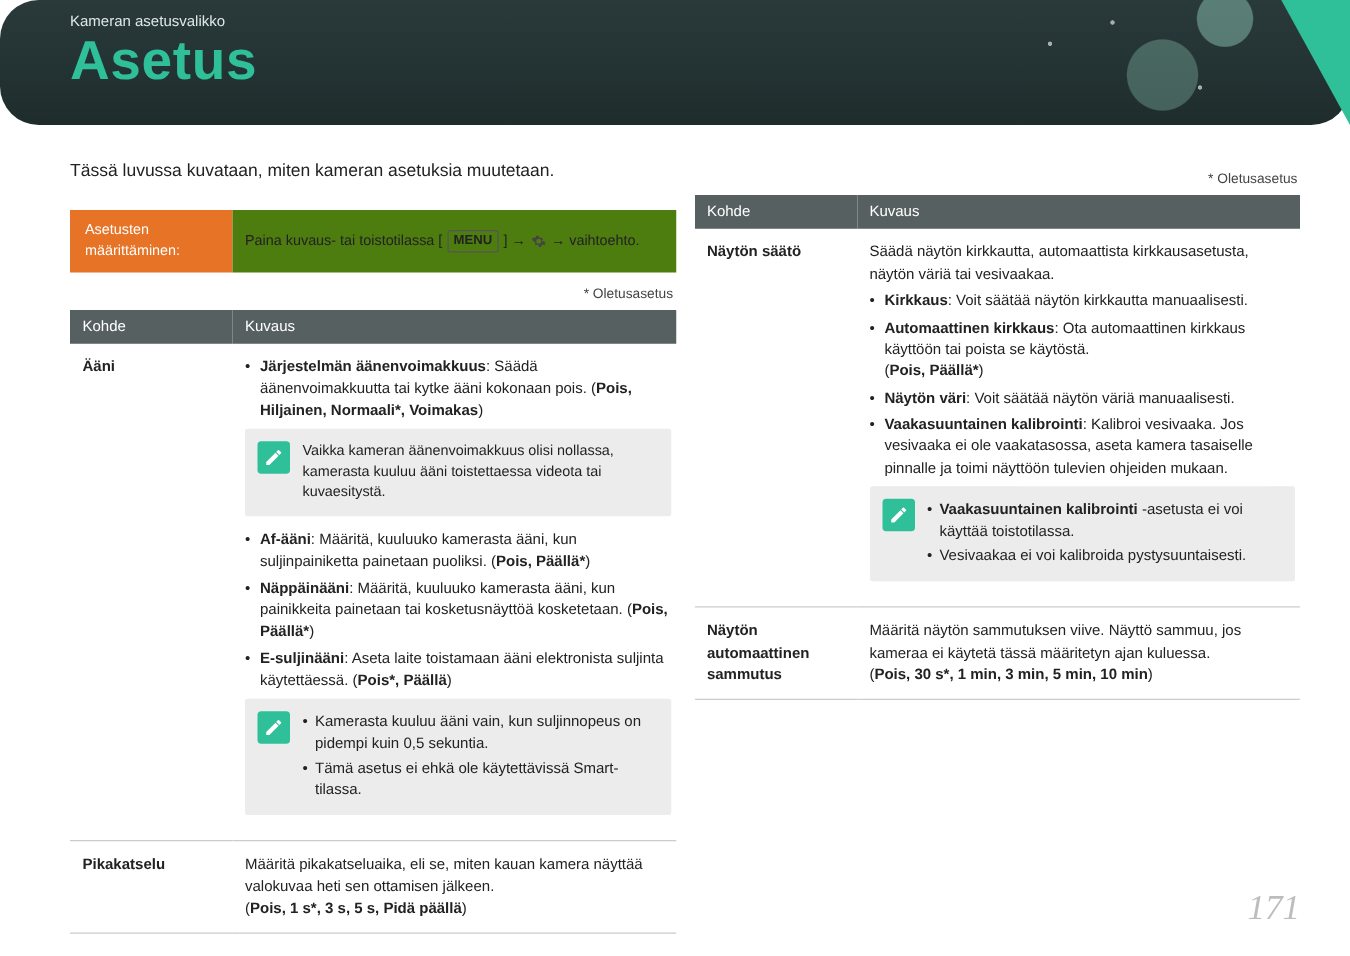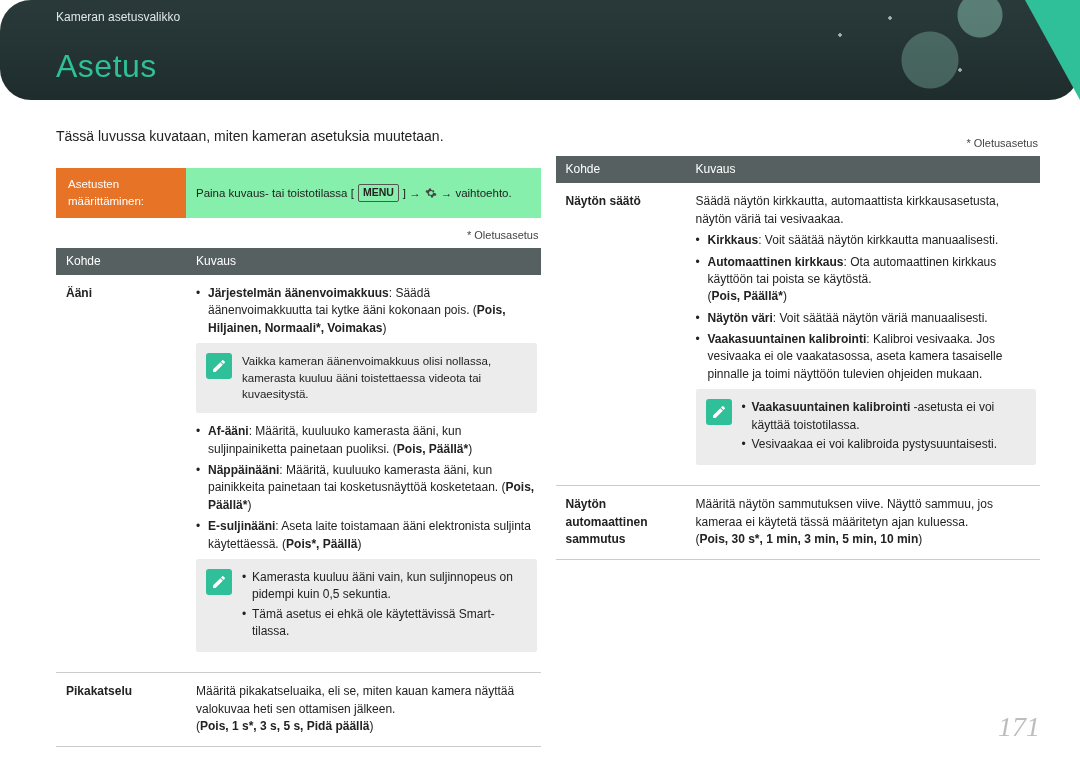--- a/index.html
+++ b/index.html
@@ -7,27 +7,27 @@
   .topbar { height: 100px; background: linear-gradient(180deg, #2a3a3a 0%, #1e2c2c 100%); position: relative; padding: 10px 30px 0 56px; border-radius: 31px; }
   .topbar .sparkle { position:absolute; right:40px; top:0; width:260px; height:100px; background:
      radial-gradient(circle at 200px 15px, rgba(180,255,230,.35) 0 22px, transparent 23px),
      radial-gradient(circle at 150px 60px, rgba(180,255,230,.25) 0 28px, transparent 29px),
      radial-gradient(circle at 60px 35px, rgba(255,255,255,.6) 0 1.5px, transparent 2px),
      radial-gradient(circle at 110px 18px, rgba(255,255,255,.6) 0 1.5px, transparent 2px),
      radial-gradient(circle at 180px 70px, rgba(255,255,255,.6) 0 1.5px, transparent 2px);
   }
   .corner { position:absolute; right:0; top:0; width:0; height:0; border-top:100px solid #2fbf99; border-left:55px solid transparent; }
   .breadcrumb { color:#dfe7e7; font-size:12px; }
-  .page-title { color:#2fbf99; font-size:32px; font-weight:400; margin-top:24px; letter-spacing:.5px; }
+  .page-title { color:#2fbf99; font-size:44px; font-weight:700; margin-top:0; letter-spacing:.5px; }
   .content { display:flex; gap:15px; padding:26px 40px 0 56px; font-size:12.5px; line-height:1.45; }
   .col { flex:1; }
   .intro { font-size:14px; margin-bottom:22px; }
   .help-row { display:flex; margin-bottom:8px; }
   .help-left { background:#e67326; color:#fff; padding:8px 12px; width:130px; font-size:11.5px; }
-  .help-right { flex:1; background:#86efac; padding:8px 10px; font-size:11.5px; display:flex; align-items:center; gap:4px; }
+  .help-right { flex:1; background:#4d7c0f; padding:8px 10px; font-size:11.5px; display:flex; align-items:center; gap:4px; }
   .menu-tag { border:1px solid #555; border-radius:2px; padding:0 4px; font-weight:bold; font-size:10.5px; }
   .gear { display:inline-flex; width:12px; height:12px; align-items:center; justify-content:center; }
   .default-note { text-align:right; font-size:11px; color:#444; margin:10px 2px 4px 0; }
   table.spec { width:100%; border-collapse:collapse; }
   table.spec th { background:#566060; color:#fff; text-align:left; font-weight:normal; font-size:12px; padding:5px 10px; }
   table.spec th:first-child { width:130px; }
   table.spec td { vertical-align:top; padding:10px 4px 10px 10px; border-bottom:1px solid #ccc; font-size:12px; }
   table.spec td:first-child { font-weight:bold; }
   ul.bul { list-style:none; }
   ul.bul > li { position:relative; padding-left:12px; margin-bottom:4px; }

